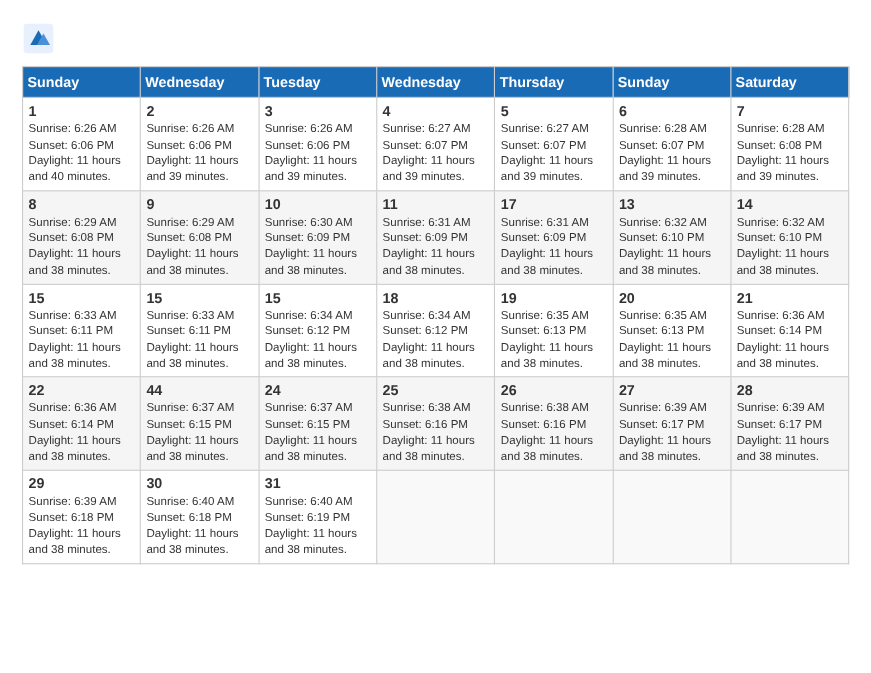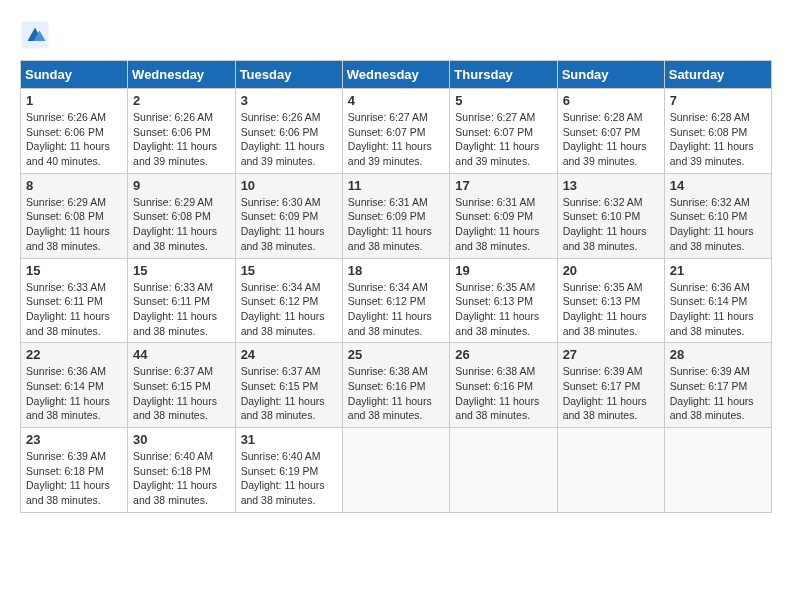--- a/index.html
+++ b/index.html
@@ -309,21 +309,21 @@
         <td>
           <span class="day-num">28</span>
           <div class="day-info" style="white-space: pre-line;">Sunrise: 6:39 AM
 Sunset: 6:17 PM
 Daylight: 11 hours
 and 38 minutes.</div>
         </td>
       </tr>
       <tr>
         <td>
-          <span class="day-num">23</span>
+          <span class="day-num">29</span>
           <div class="day-info" style="white-space: pre-line;">Sunrise: 6:39 AM
 Sunset: 6:18 PM
 Daylight: 11 hours
 and 38 minutes.</div>
         </td>
         <td>
           <span class="day-num">30</span>
           <div class="day-info" style="white-space: pre-line;">Sunrise: 6:40 AM
 Sunset: 6:18 PM
 Daylight: 11 hours

